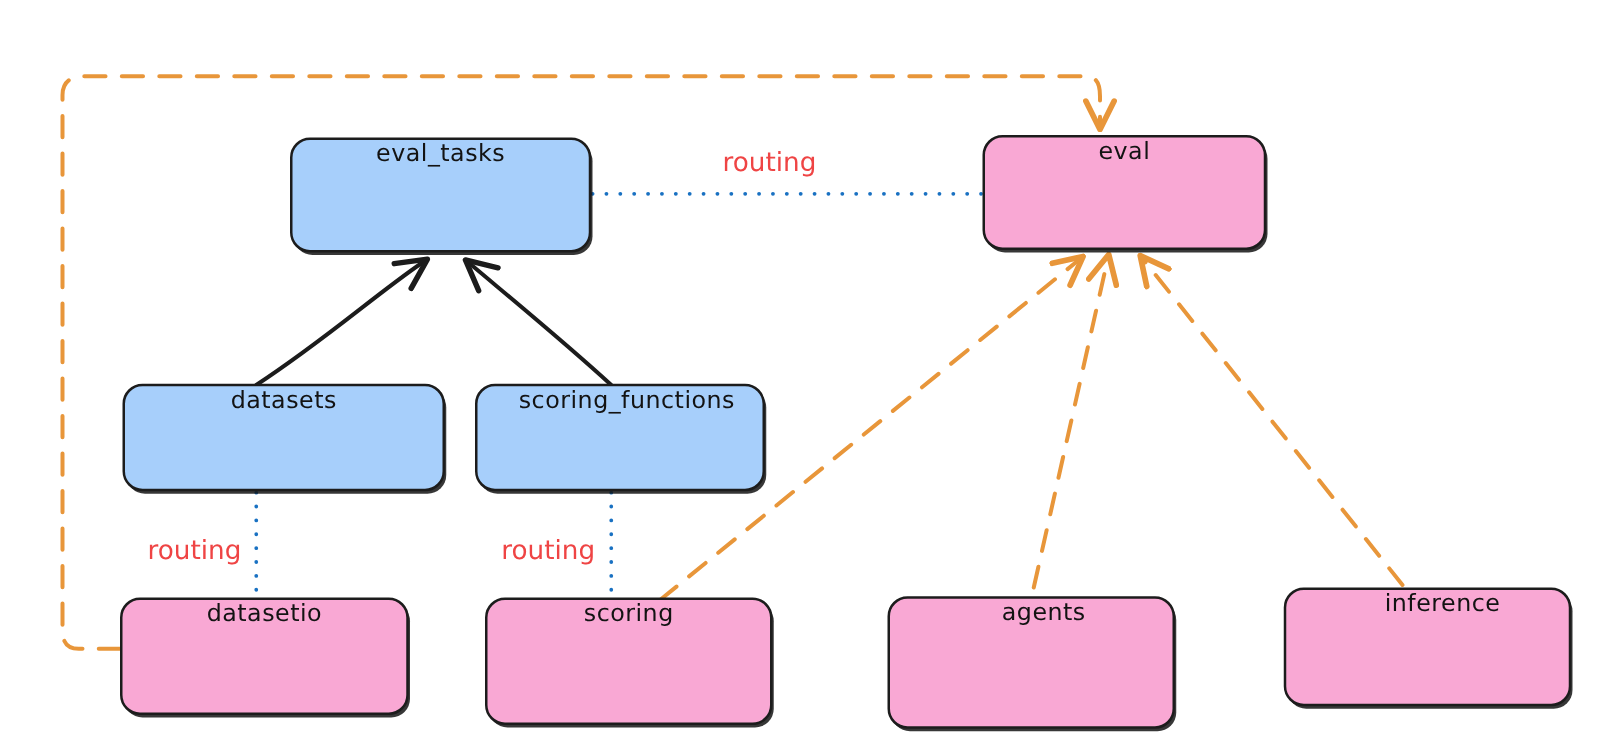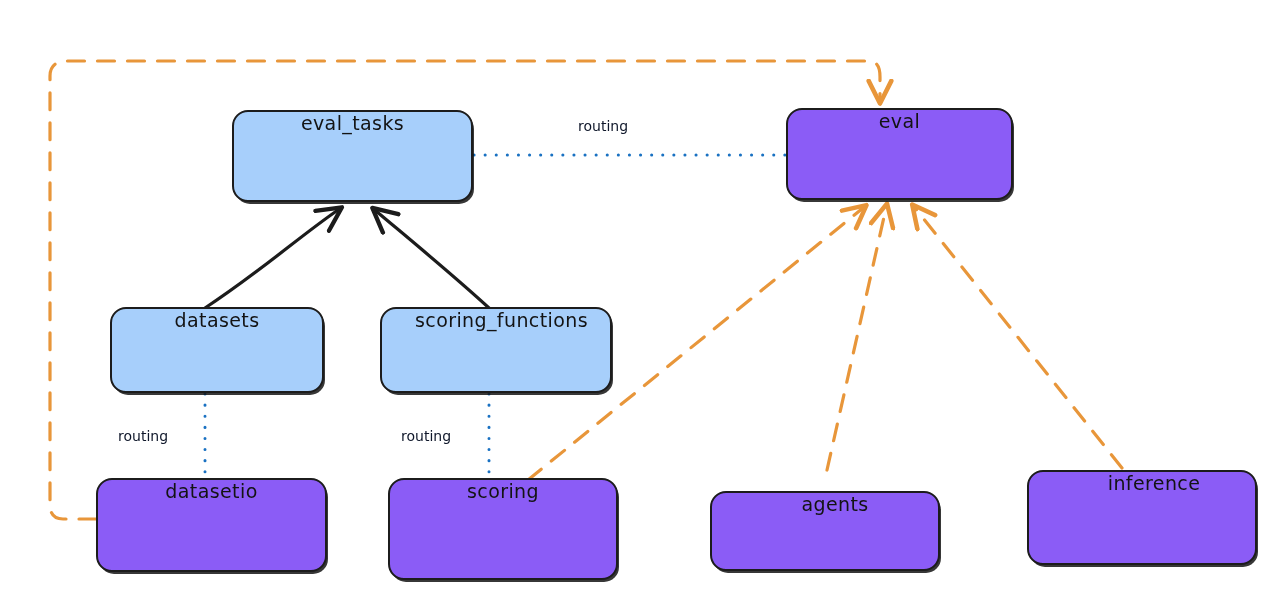--- a/index.html
+++ b/index.html
@@ -29,35 +29,35 @@
     border: 2.6px solid #1c1c1c;
     border-radius: 16px;
     display: flex;
     justify-content: center;
     box-shadow: 2px 3px 0 -1px rgba(20,20,20,0.85);
   }
   .node.api {
     background: #a7cffb;
   }
   .node.provider {
-    background: #8b5cf6;
+    background: #f9a8d4;
   }
   .node-label {
     font-family: "DejaVu Sans", sans-serif;
     font-size: 19px;
     color: #131313;
     letter-spacing: 0.4px;
     white-space: nowrap;
     user-select: none;
   }
   .edge-label {
     position: absolute;
     font-family: "DejaVu Sans", sans-serif;
-    font-size: 14px;
-    color: #0f172a;
+    font-size: 21px;
+    color: #ef4444;
     white-space: nowrap;
     user-select: none;
   }
 </style>
 </head>
 <body>
 
 <div id="canvas">
 
   <svg id="edges" viewBox="0 0 1280 596" xmlns="http://www.w3.org/2000/svg">
@@ -108,37 +108,37 @@
   </svg>
 
   <div class="node api" style="left:232px; top:110px; width:241px; height:92px;">
     <span class="node-label">eval_tasks</span>
   </div>
 
   <div class="node provider" style="left:786px; top:108px; width:227px; height:92px;">
     <span class="node-label">eval</span>
   </div>
 
-  <div class="node api" style="left:98px; top:307px; width:214px; height:86px;margin-left:12px;">
+  <div class="node api" style="left:98px; top:307px; width:258px; height:86px;">
     <span class="node-label">datasets</span>
   </div>
 
   <div class="node api" style="left:380px; top:307px; width:232px; height:86px;padding-left:11px;">
     <span class="node-label">scoring_functions</span>
   </div>
 
   <div class="node provider" style="left:96px; top:478px; width:231px; height:94px;">
     <span class="node-label">datasetio</span>
   </div>
 
   <div class="node provider" style="left:388px; top:478px; width:230px; height:102px;">
     <span class="node-label">scoring</span>
   </div>
 
-  <div class="node provider" style="left:710px; top:491px; width:230px; height:80px;padding-left:20px;">
+  <div class="node provider" style="left:710px; top:477px; width:230px; height:106px;padding-left:20px;">
     <span class="node-label">agents</span>
   </div>
 
   <div class="node provider" style="left:1027px; top:470px; width:230px; height:95px;padding-left:24px;">
     <span class="node-label">inference</span>
   </div>
 
   <div class="edge-label" style="left:578px; top:118px;">routing</div>
 
   <div class="edge-label" style="left:118px; top:428px;">routing</div>

